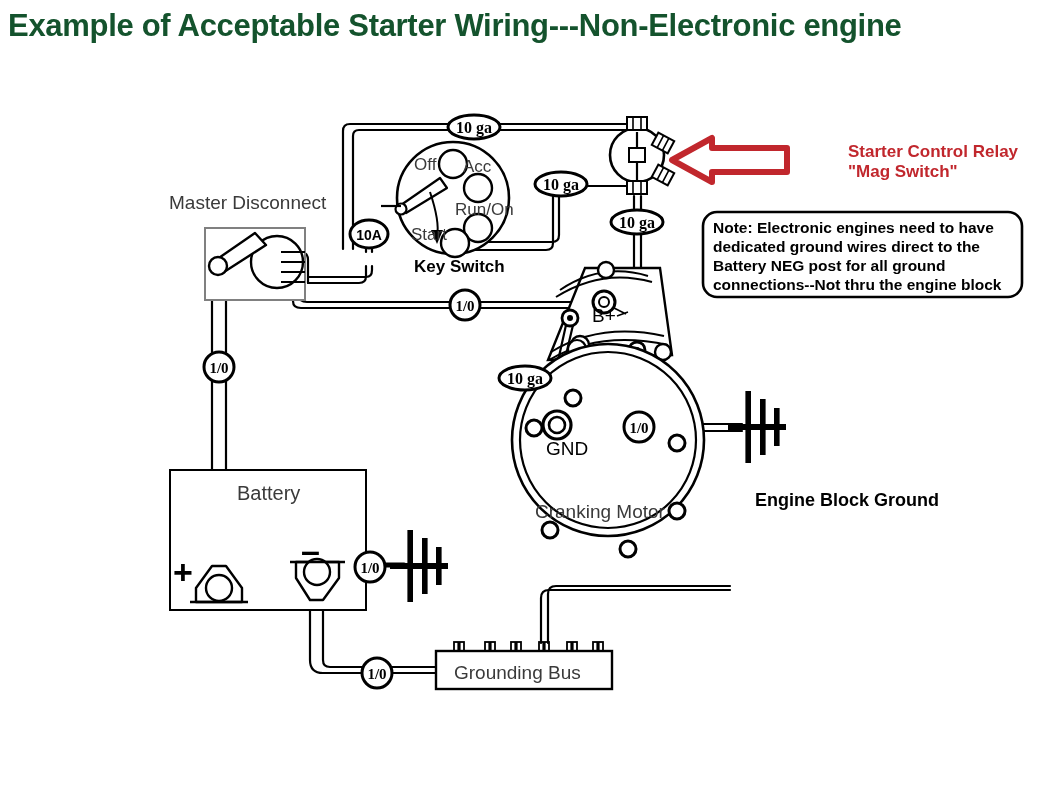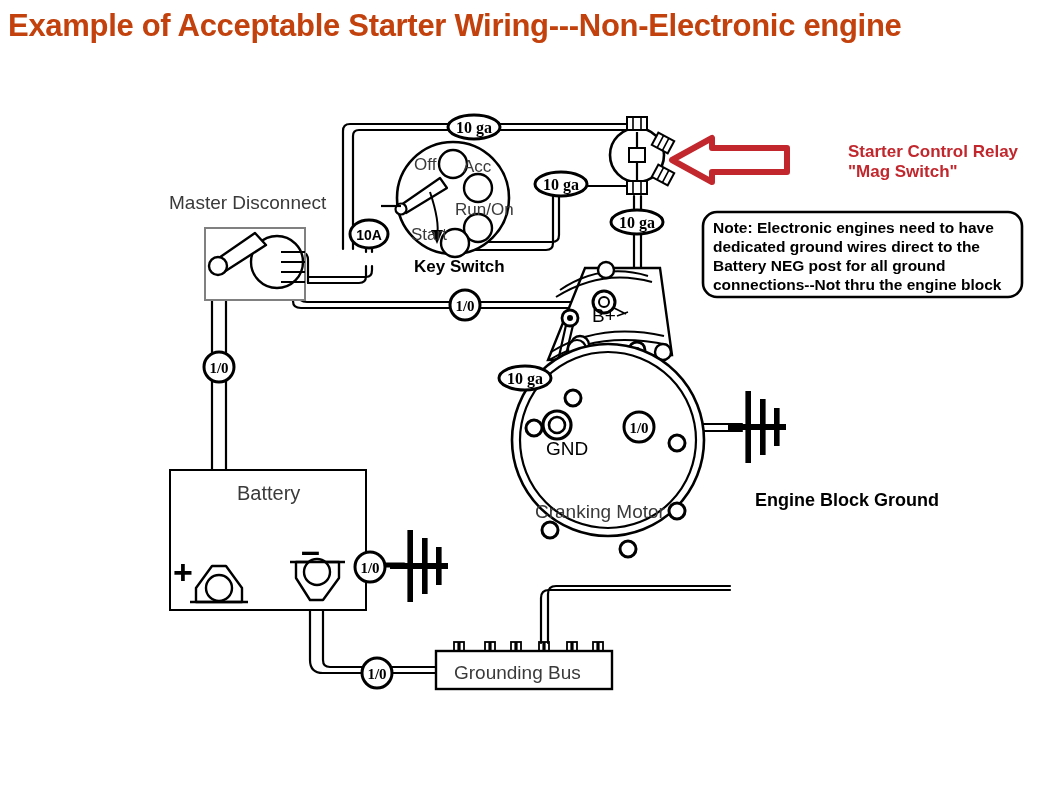--- a/index.html
+++ b/index.html
@@ -6,21 +6,21 @@
   body{
     width:1048px;height:799px;
     font-family:"Liberation Sans",sans-serif;
     overflow:hidden;position:relative;
   }
   #stage{position:relative;width:1048px;height:799px;background:#fff;}
   svg{display:block;}
   .ttl{
     position:absolute;left:8px;top:8px;width:1030px;
     font-family:"Liberation Sans",sans-serif;
-    font-weight:bold;font-size:31px;letter-spacing:-0.3px;color:#c2410c;
+    font-weight:bold;font-size:31px;letter-spacing:-0.3px;color:#14532d;
     white-space:nowrap;
   }
 </style>
 </head>
 <body>
 
 <div id="stage">
 
   <div class="ttl">Example of Acceptable Starter Wiring---Non-Electronic engine</div>
 

